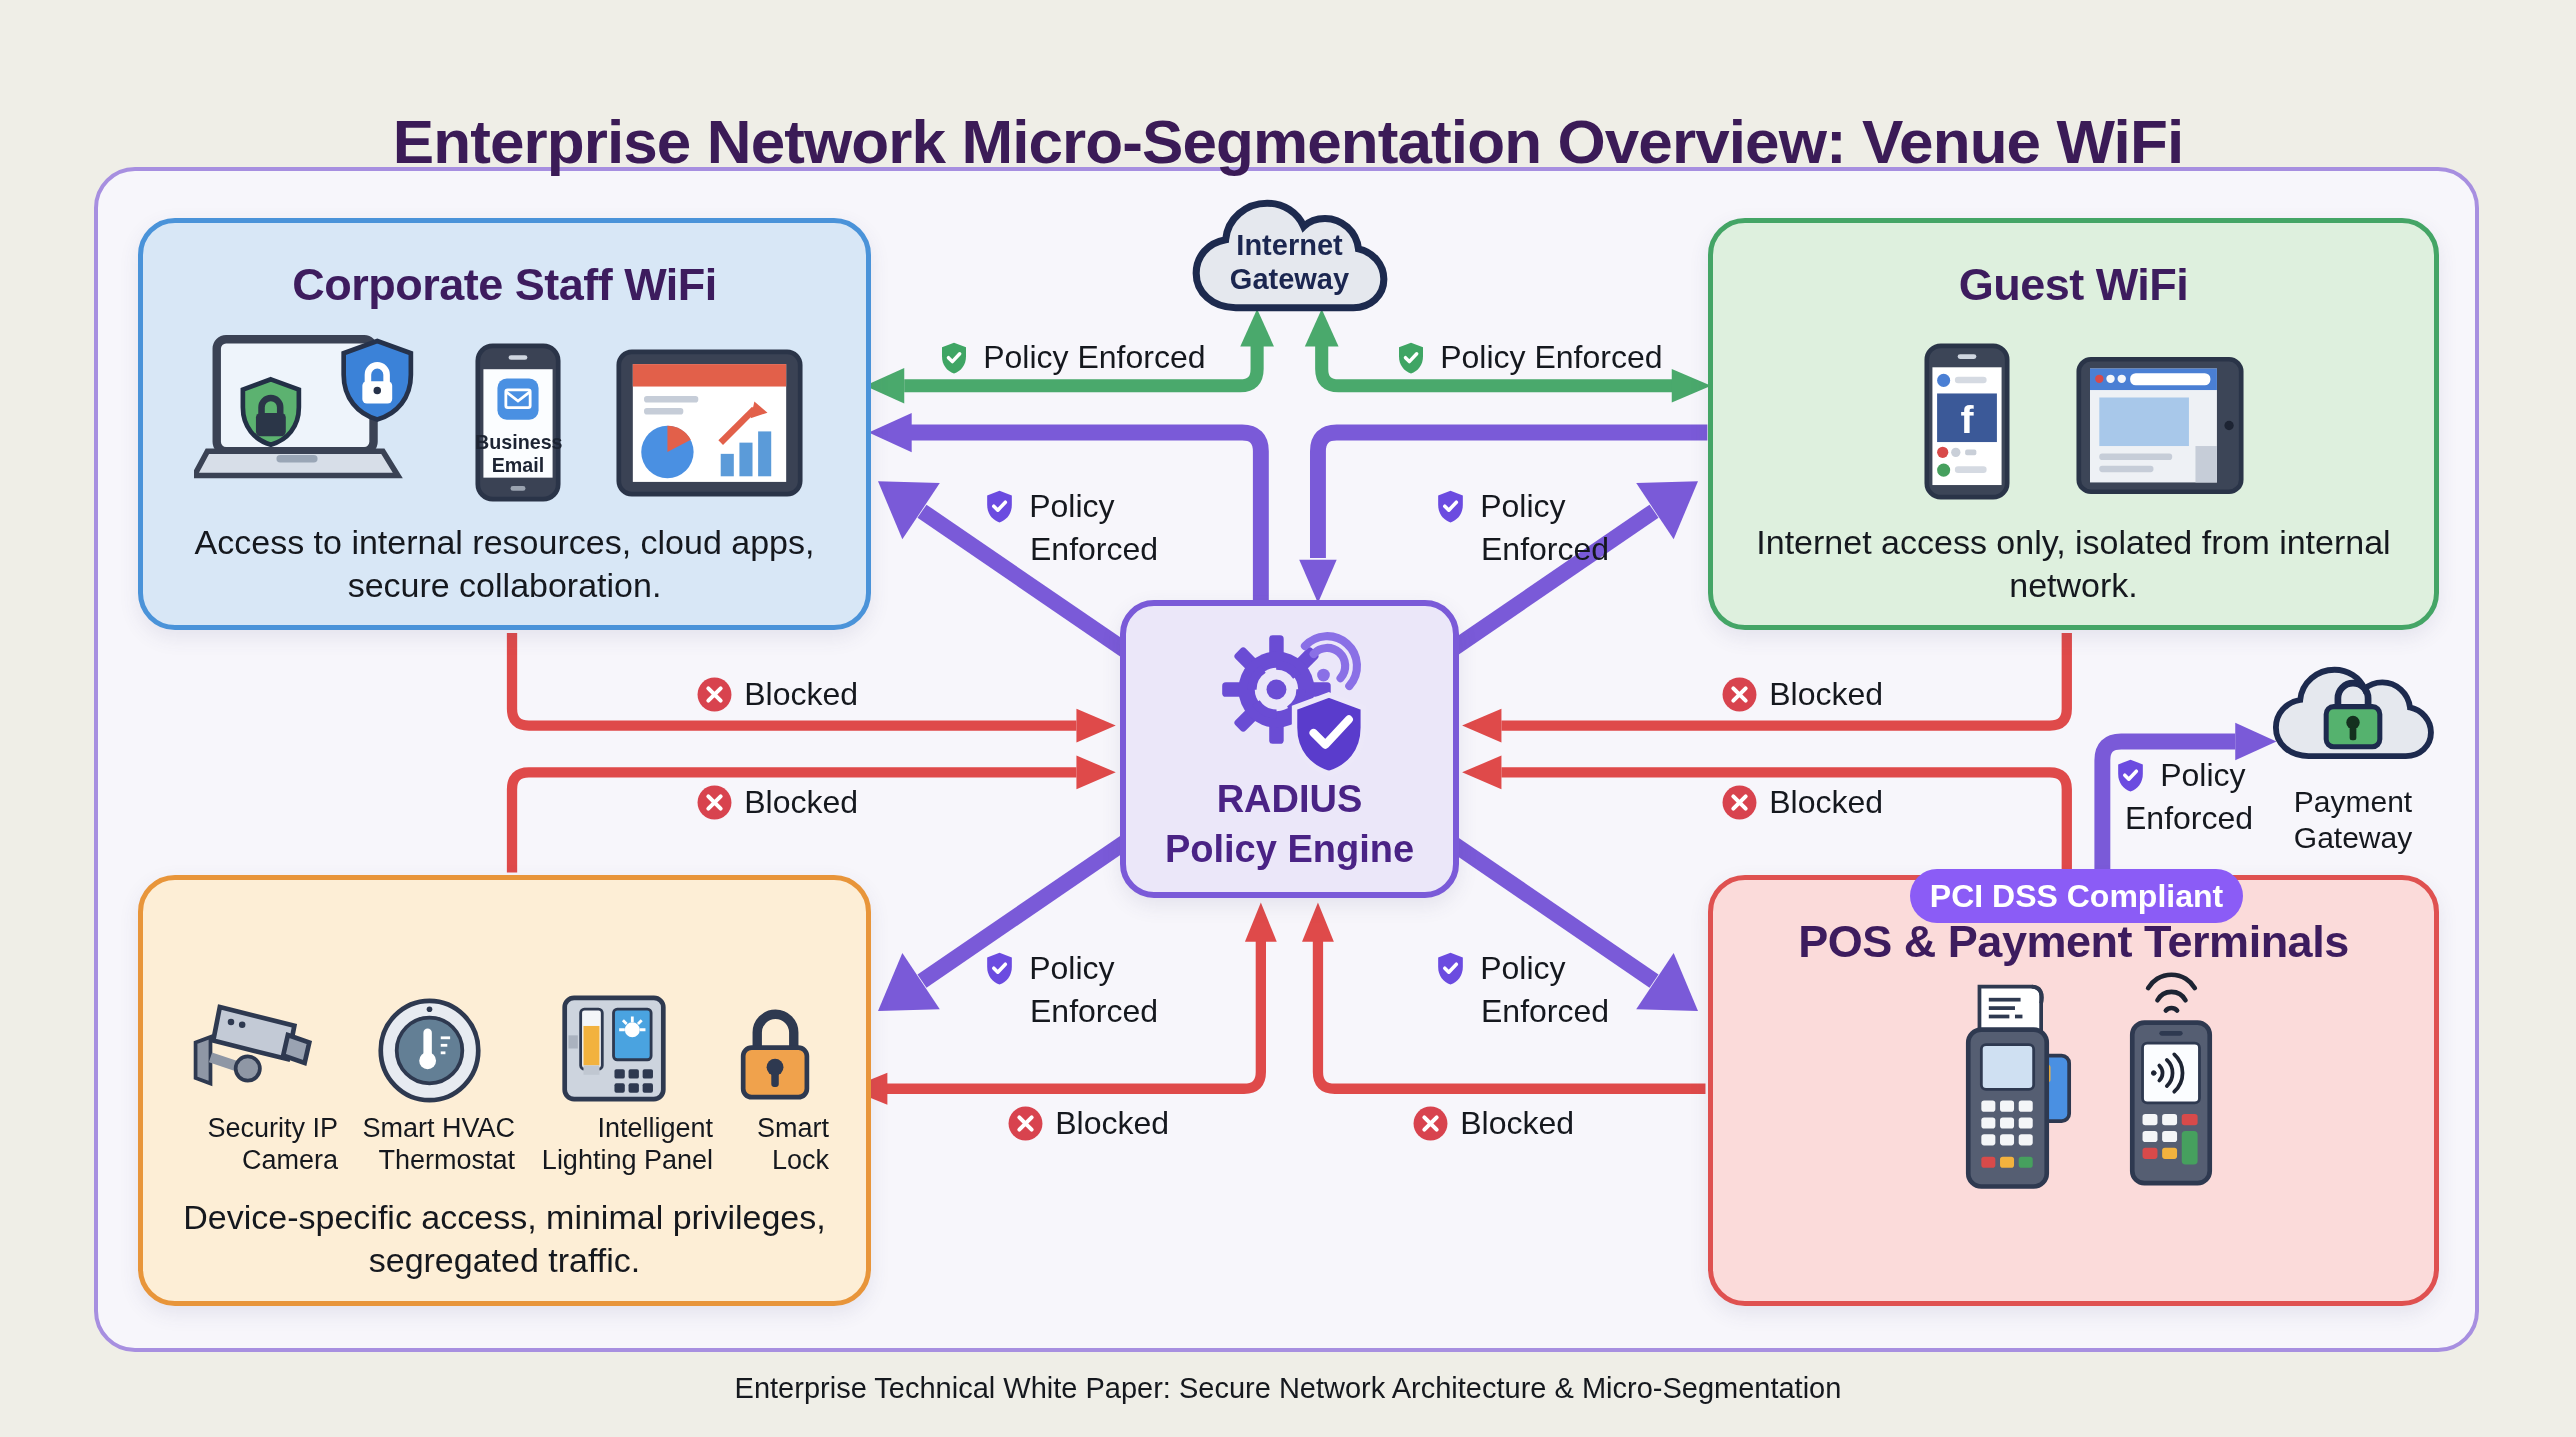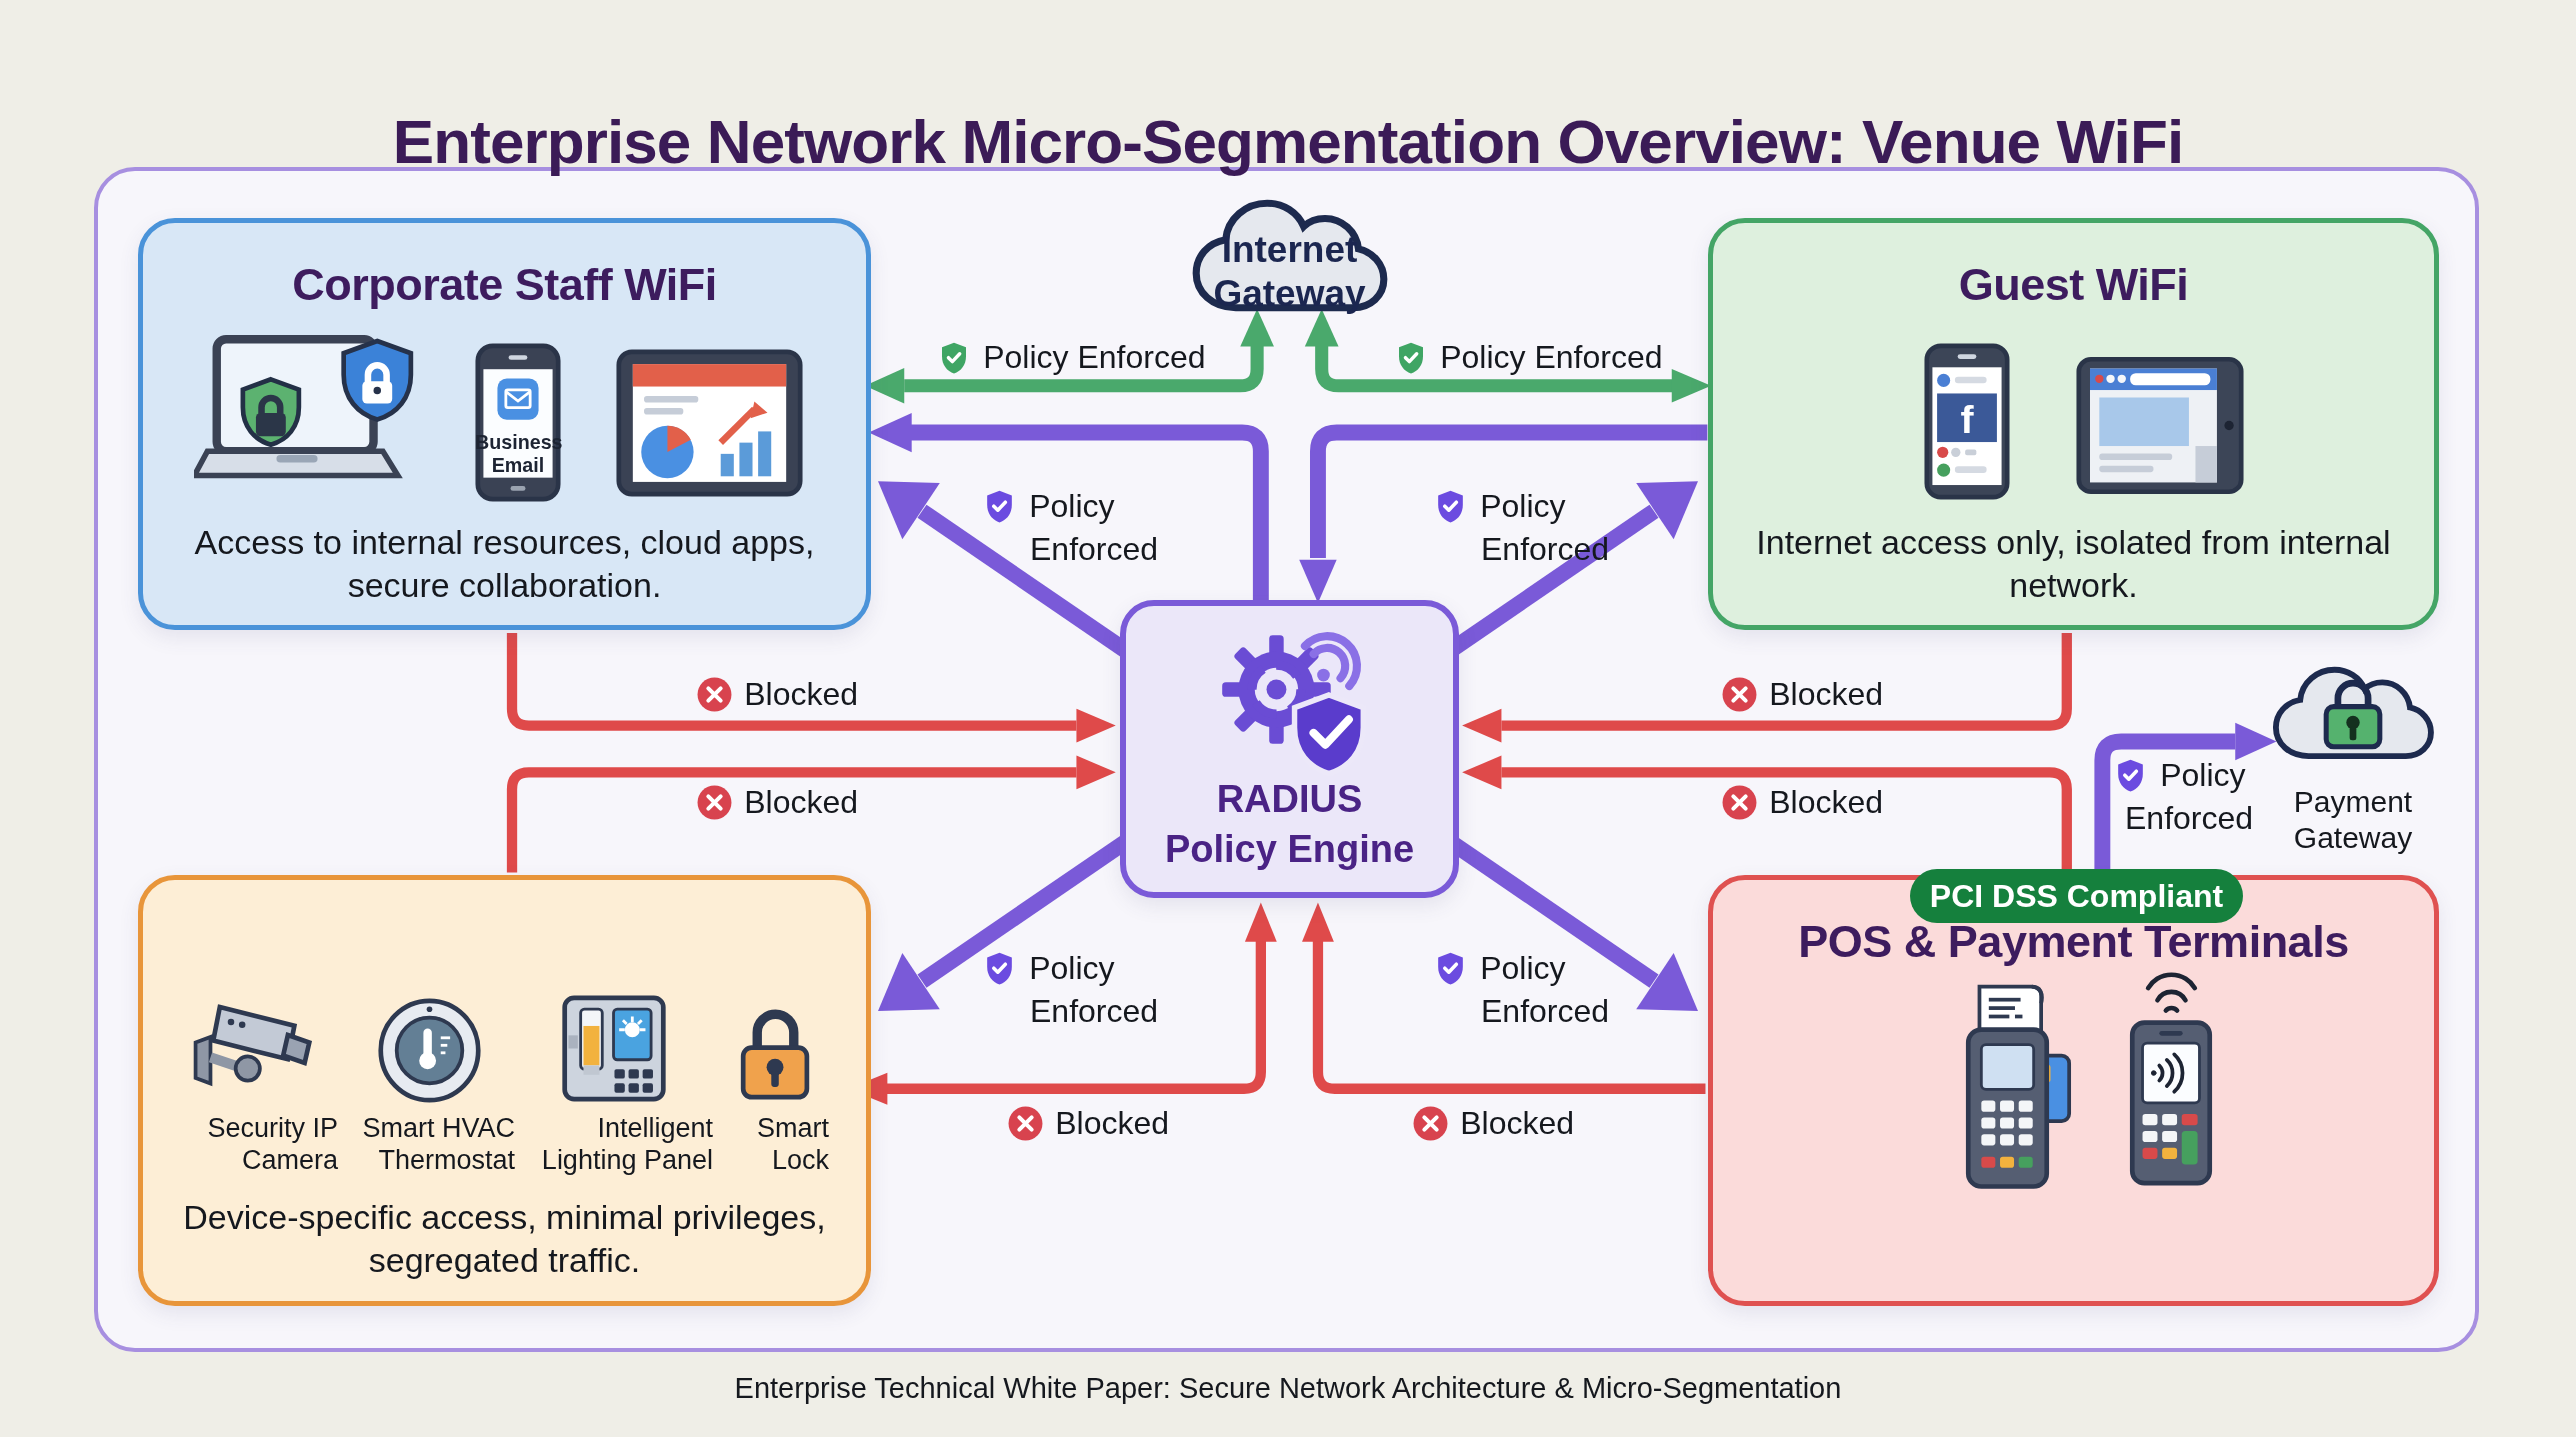--- a/index.html
+++ b/index.html
@@ -41,37 +41,37 @@
   .engine{left:1120px;top:600px;width:339px;height:298px;background:#ebe7f9;border:6.6px solid #7a5ad8;border-radius:34px;}
   .engine .etext{position:absolute;left:0;right:0;top:168px;text-align:center;
                  font-size:38px;font-weight:700;color:#4a2385;line-height:1.32;}
   .ic{position:absolute;display:block;line-height:0;}
   .phlabel{position:absolute;left:332px;top:208px;width:86px;text-align:center;
            font-size:19.7px;line-height:1.15;color:#1d2433;font-weight:600;}
   .devlabel{position:absolute;top:232px;text-align:right;font-size:27px;line-height:1.2;color:#15181e;}
 
   .cloud{position:absolute;z-index:3;}
   .cloud .ctext{position:absolute;left:0;right:0;text-align:center;
-                font-size:37px;font-weight:600;color:#1b2650;line-height:1.18;}
+                font-size:29px;font-weight:600;color:#1b2650;line-height:1.18;}
   .cloud-label{position:absolute;z-index:3;text-align:center;font-size:30px;color:#15181e;line-height:1.2;}
 
   .gpe{position:absolute;display:flex;align-items:center;gap:11.2px;z-index:4;
        font-size:32px;color:#15181e;}
   .gpe svg{width:36px;height:36px;}
   .pe{position:absolute;z-index:4;font-size:32px;color:#15181e;line-height:1.35;}
   .pe .row{display:flex;align-items:center;gap:11.2px;}
   .pe svg{width:37px;height:37px;}
   .pe .l2{margin-left:49px;}
   .pe.center .l2{margin-left:13px;}
   .blk{position:absolute;display:flex;align-items:flex-start;gap:11.2px;z-index:4;
        font-size:32px;color:#15181e;}
   .blk svg{width:37px;height:37px;}
 
   .badge{position:absolute;left:1910px;top:869px;width:333px;height:54px;z-index:5;
-         background:#15803d;border-radius:28px;display:flex;align-items:center;justify-content:center;
+         background:#8b5cf6;border-radius:28px;display:flex;align-items:center;justify-content:center;
          color:#fff;font-size:32px;font-weight:700;}
   .caption{position:absolute;left:0;top:1372px;width:100%;text-align:center;
            font-size:29px;color:#15181e;z-index:4;}
 </style>
 </head>
 <body>
 
 <h1 class="page-title">Enterprise Network Micro-Segmentation Overview: Venue WiFi</h1>
 
 <div class="frame"></div>

